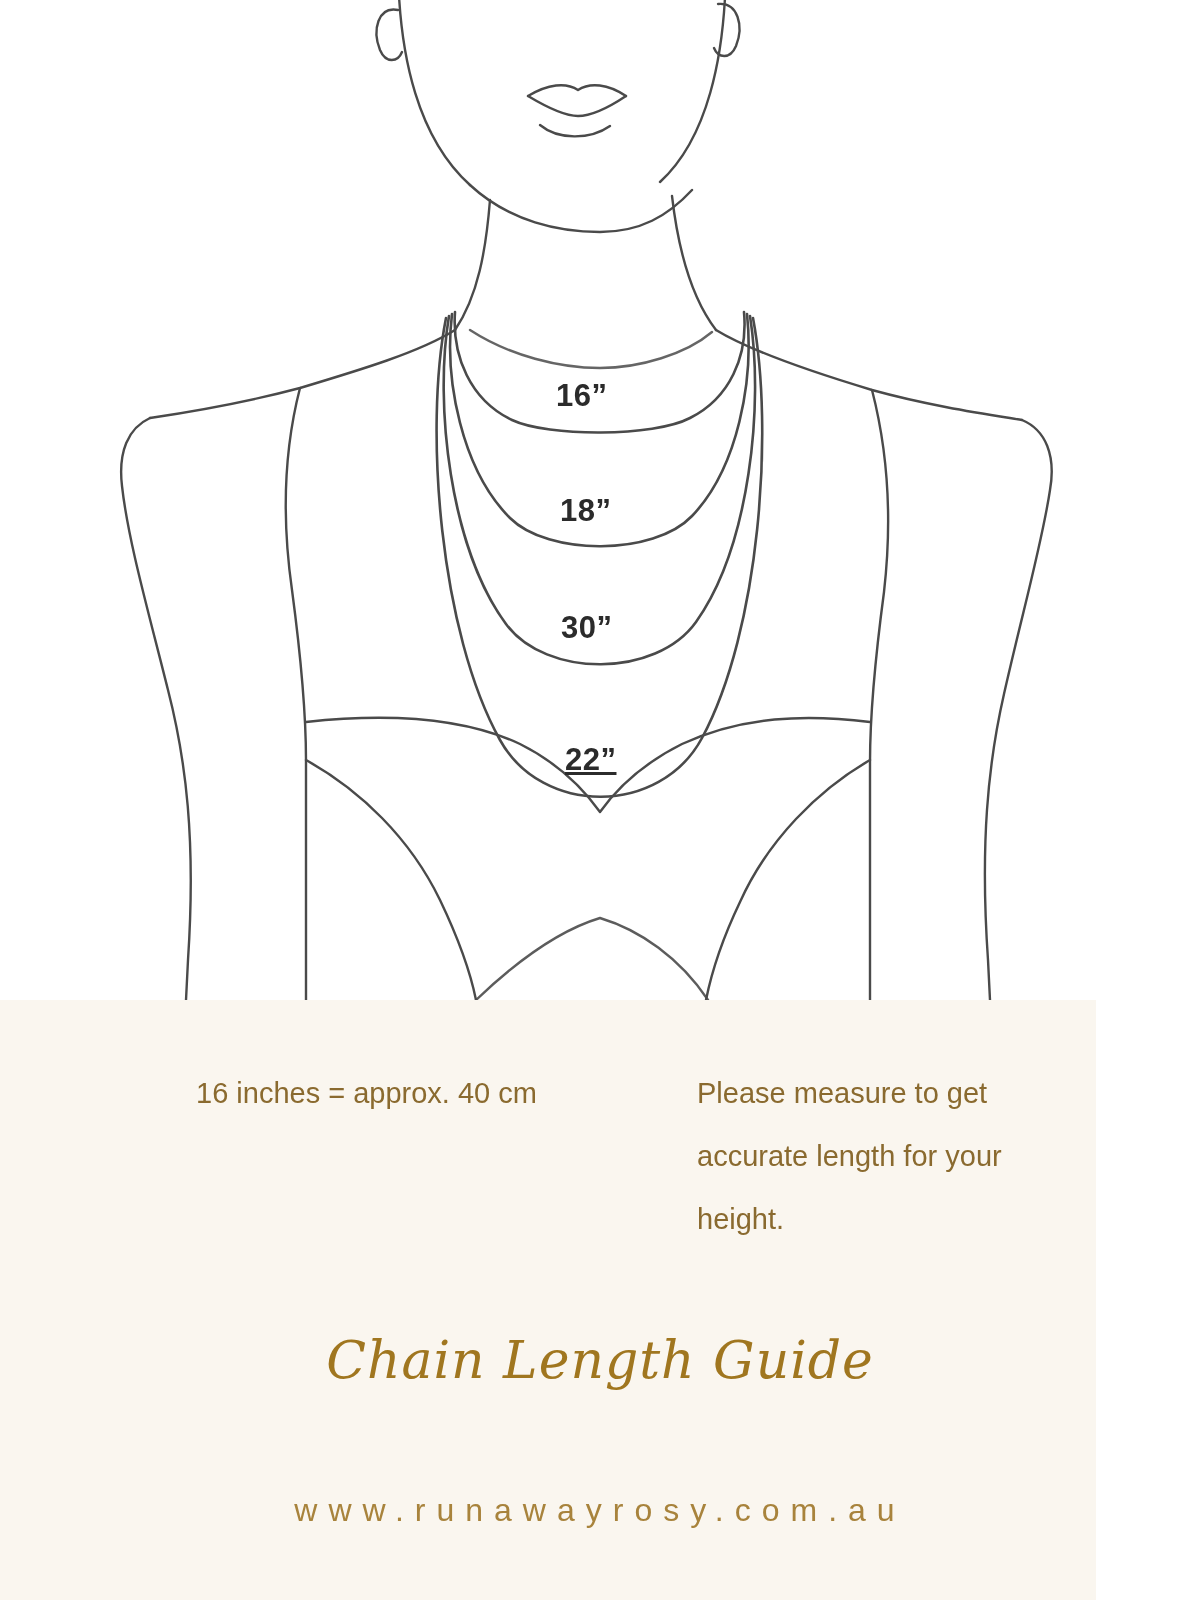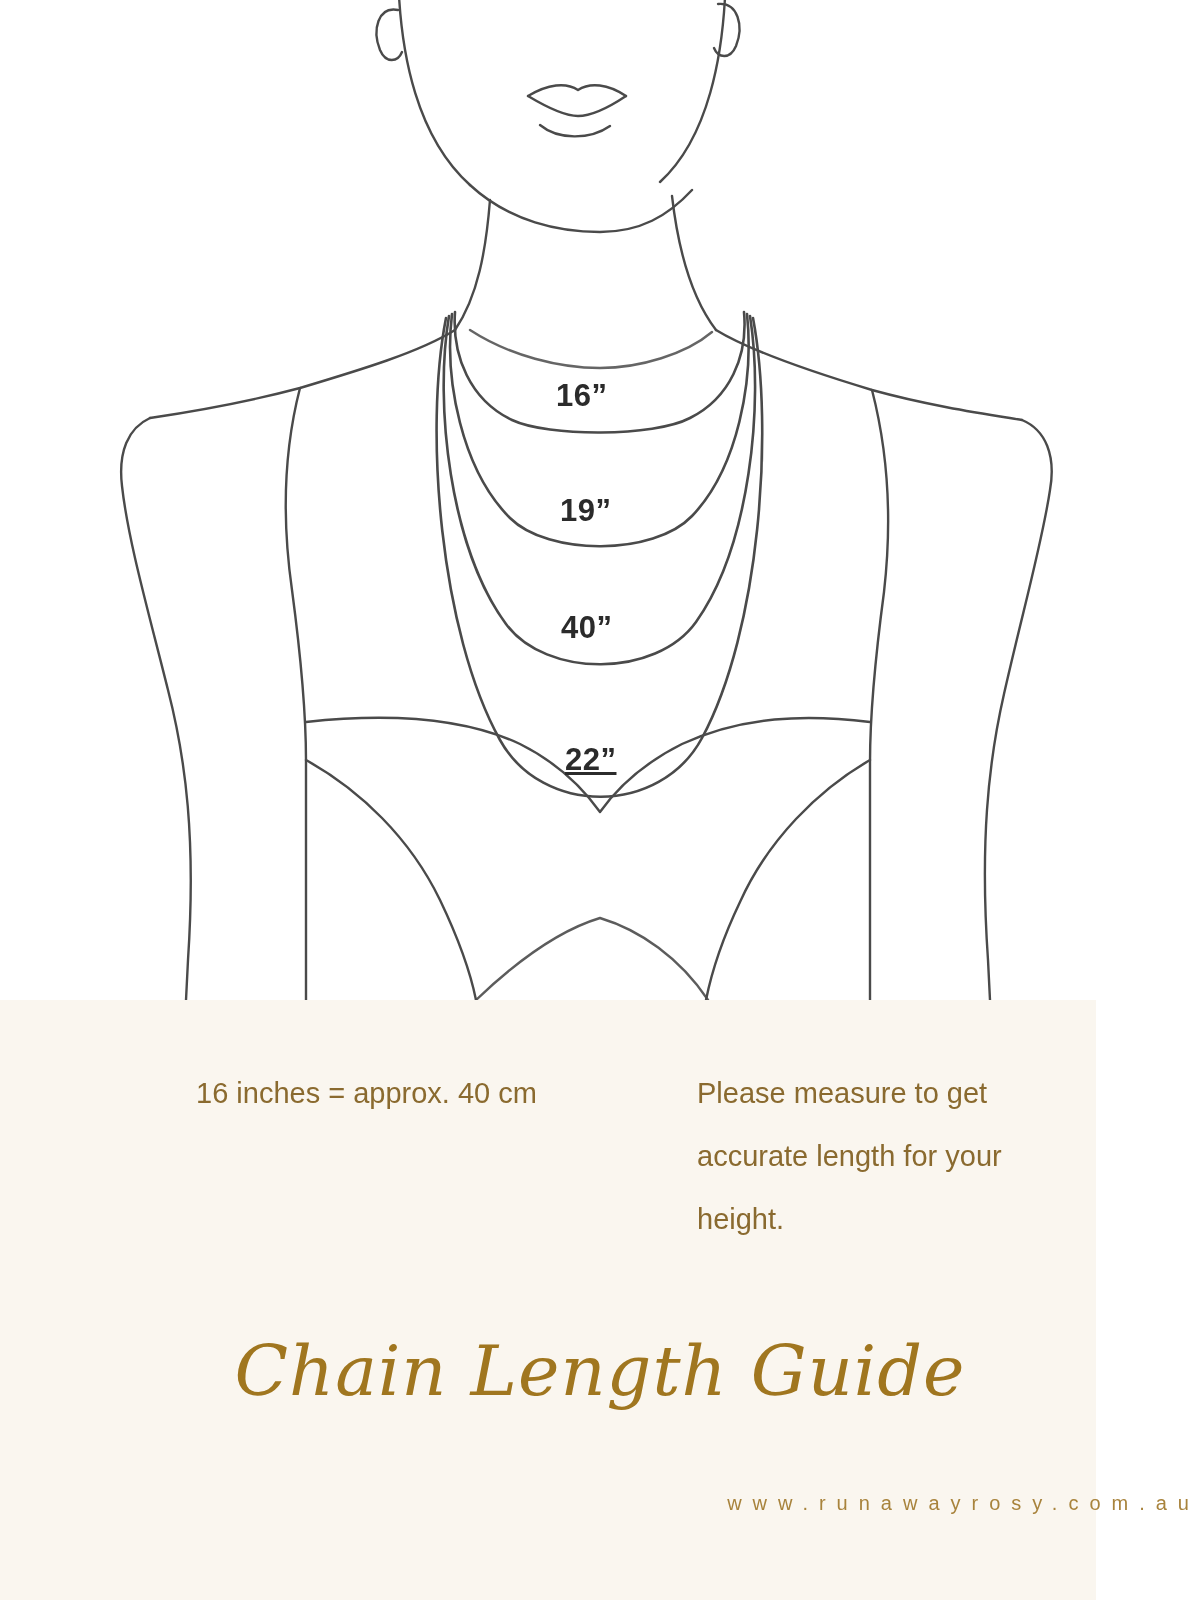--- a/index.html
+++ b/index.html
@@ -81,32 +81,32 @@
     margin-left: 39px;
   }
   .guide-title {
     position: absolute;
     top: 330px;
     left: 0;
     width: 1200px;
     text-align: center;
     font-family: "DejaVu Serif", serif;
     font-style: italic;
-    font-size: 70px;
+    font-size: 52px;
     color: #a0761f;
     letter-spacing: 1px;
   }
   .website {
     position: absolute;
     top: 492px;
     left: 0;
     width: 1200px;
-    text-align: right;
+    text-align: center;
     font-family: "Liberation Sans", sans-serif;
-    font-size: 20px;
+    font-size: 32px;
     color: #a8833c;
     letter-spacing: 11px;
   }
 </style>
 </head>
 <body>
 
 <div class="page">
 
   <div class="illustration">
@@ -150,22 +150,22 @@
 
         <path d="M452 314 C 444 380, 462 470, 510 518 C 548 556, 654 556, 692 516 C 738 468, 754 380, 747 314"></path>
 
         <path d="M449 316 C 434 404, 450 548, 506 624 C 546 678, 656 678, 696 622 C 750 546, 764 404, 750 316"></path>
 
         <path d="M446 318 C 424 430, 440 632, 500 740 C 542 816, 660 816, 702 738 C 760 630, 774 430, 753 318"></path>
       </g>
     </svg>
 
     <div class="len-label len-16">16”</div>
-    <div class="len-label len-18">19”</div>
-    <div class="len-label len-20">40”</div>
+    <div class="len-label len-18">18”</div>
+    <div class="len-label len-20">30”</div>
     <div class="len-label len-22">22”</div>
   </div>
 
   <div class="panel">
 
     <div class="conv-block">
       <div class="conv-line">16 inches = approx. 40 cm</div>
     </div>
 
     <div class="note-block">

